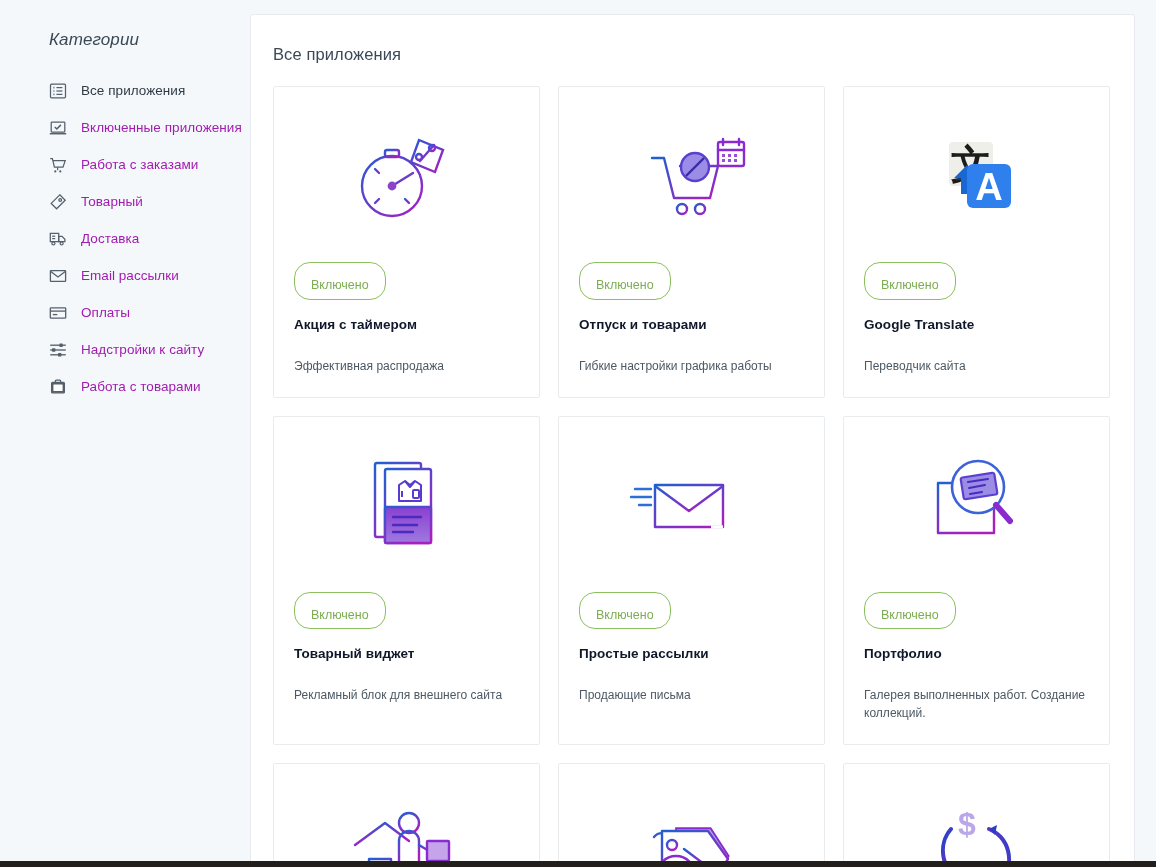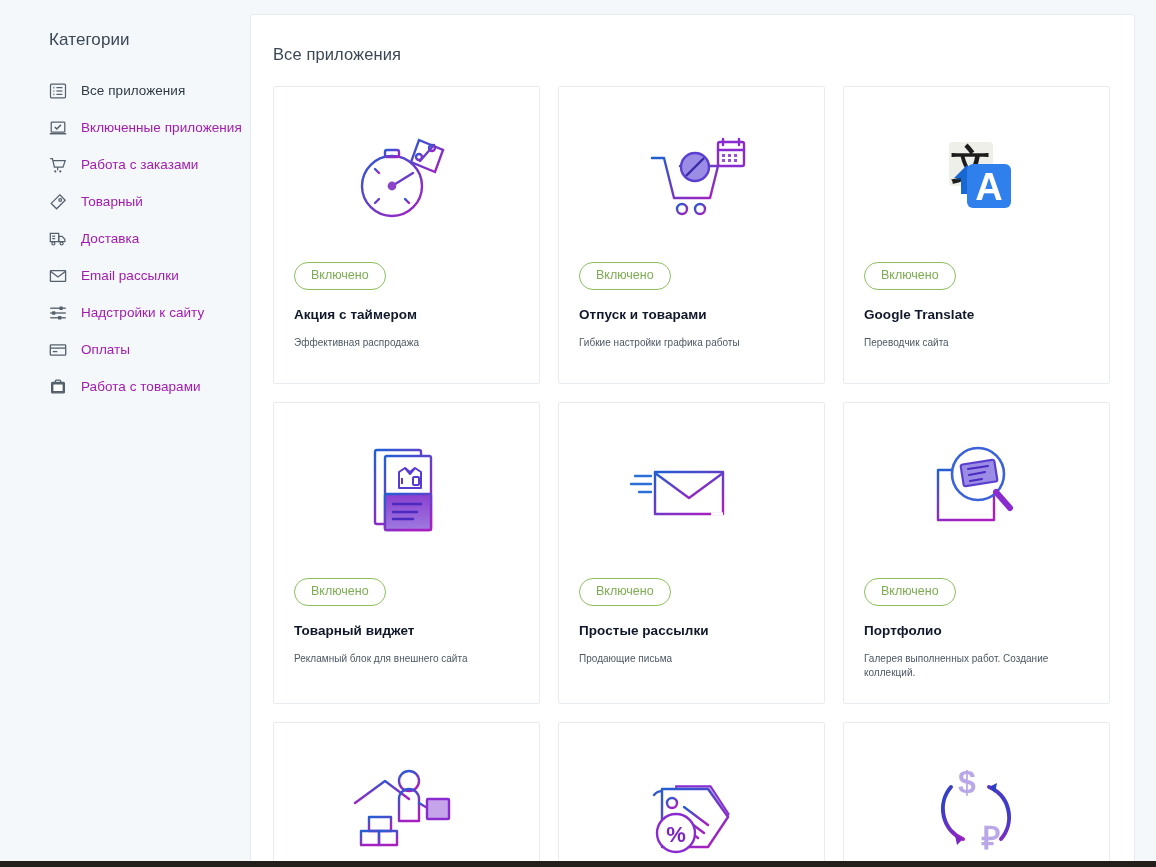--- a/index.html
+++ b/index.html
@@ -27,20 +27,21 @@
     padding: 30px 0 0 0;
     background: #f4f8fb;
   }
   .sidebar-title {
     font-size: 17px;
     color: #3b4856;
     padding: 0 0 0 49px;
     margin-bottom: 22px;
     letter-spacing: .1px;
     font-weight: 400;
+    font-style: italic;
   }
   .nav-list { list-style: none; margin: 0; padding: 0; }
   .nav-item {
     display: flex;
     align-items: center;
     height: 37px;
     padding-left: 49px;
     cursor: pointer;
     gap: 14px;
   }
@@ -103,38 +104,39 @@
     justify-content: center;
   }
   .card-art svg { display: block; }
   .badge {
     display: inline-block;
     align-self: flex-start;
     border: 1px solid #8cbf5e;
     color: #7cad52;
     border-radius: 16px;
     font-size: 12.5px;
-    padding: 6px 16px 7px 16px;
+    padding: 16px 16px 7px 16px;
     line-height: 1;
     background: #fff;
     margin-bottom: 17px;
     white-space: nowrap;
   }
   .card-title {
     font-size: 13.5px;
     font-weight: bold;
     color: #0f172a;
     margin-bottom: 14px;
     letter-spacing: .05px;
   }
   .card-desc {
-    font-size: 10px;
+    font-size: 12px;
     color: #4c5863;
     line-height: 1.45;
     letter-spacing: .02px;
+    margin-top: 12px;
   }
 
   .bottom-bar {
     position: absolute;
     left: 0; right: 0; bottom: 0;
     height: 6px;
     background: #231f1c;
   }
 </style>
 </head>
@@ -213,41 +215,41 @@
           <svg width="18" height="18" viewBox="0 0 18 18" fill="none" stroke="#55606d" stroke-width="1.3">
             <rect x="1.4" y="3.6" width="15.2" height="10.8" rx="0.6"></rect>
             <polyline points="1.4,4.2 9,10 16.6,4.2"></polyline>
           </svg>
         </span>
         <span class="nav-label">Email рассылки</span>
       </li>
 
       <li class="nav-item">
         <span class="nav-icon">
+          <svg width="18" height="18" viewBox="0 0 18 18" fill="none" stroke="#55606d" stroke-width="1.3">
+            <rect x="1.3" y="3.8" width="15.4" height="10.4" rx="0.8"></rect>
+            <line x1="1.3" y1="7.1" x2="16.7" y2="7.1"></line>
+            <line x1="3.8" y1="10.6" x2="8.3" y2="10.6"></line>
+          </svg>
+        </span>
+        <span class="nav-label">Оплаты</span>
+      </li>
+
+      <li class="nav-item">
+        <span class="nav-icon">
           <svg width="18" height="18" viewBox="0 0 18 18" fill="none" stroke="#55606d" stroke-width="1.35">
             <line x1="1.2" y1="4.2" x2="16.8" y2="4.2"></line>
             <line x1="1.2" y1="9" x2="16.8" y2="9"></line>
             <line x1="1.2" y1="13.8" x2="16.8" y2="13.8"></line>
             <rect x="10.4" y="2.5" width="3.4" height="3.4" rx="0.6" fill="#55606d" stroke="none"></rect>
             <rect x="3.0" y="7.3" width="3.4" height="3.4" rx="0.6" fill="#55606d" stroke="none"></rect>
             <rect x="9.0" y="12.1" width="3.4" height="3.4" rx="0.6" fill="#55606d" stroke="none"></rect>
           </svg>
         </span>
         <span class="nav-label">Надстройки к сайту</span>
-      </li>
-
-      <li class="nav-item">
-        <span class="nav-icon">
-          <svg width="18" height="18" viewBox="0 0 18 18" fill="none" stroke="#55606d" stroke-width="1.3">
-            <rect x="1.3" y="3.8" width="15.4" height="10.4" rx="0.8"></rect>
-            <line x1="1.3" y1="7.1" x2="16.7" y2="7.1"></line>
-            <line x1="3.8" y1="10.6" x2="8.3" y2="10.6"></line>
-          </svg>
-        </span>
-        <span class="nav-label">Оплаты</span>
       </li>
 
       <li class="nav-item">
         <span class="nav-icon">
           <svg width="18" height="18" viewBox="0 0 18 18" fill="none" stroke="#55606d" stroke-width="1.25">
             <path d="M6.3 4.4 v-1.2 a1 1 0 0 1 1-1 h3.4 a1 1 0 0 1 1 1 v1.2"></path>
             <rect x="2.6" y="4.4" width="12.8" height="10.4" rx="0.9" fill="#55606d" stroke="#55606d"></rect>
             <rect x="4.4" y="6.4" width="9.2" height="6.6" rx="0.5" fill="#ffffff" stroke="none"></rect>
           </svg>
         </span>

